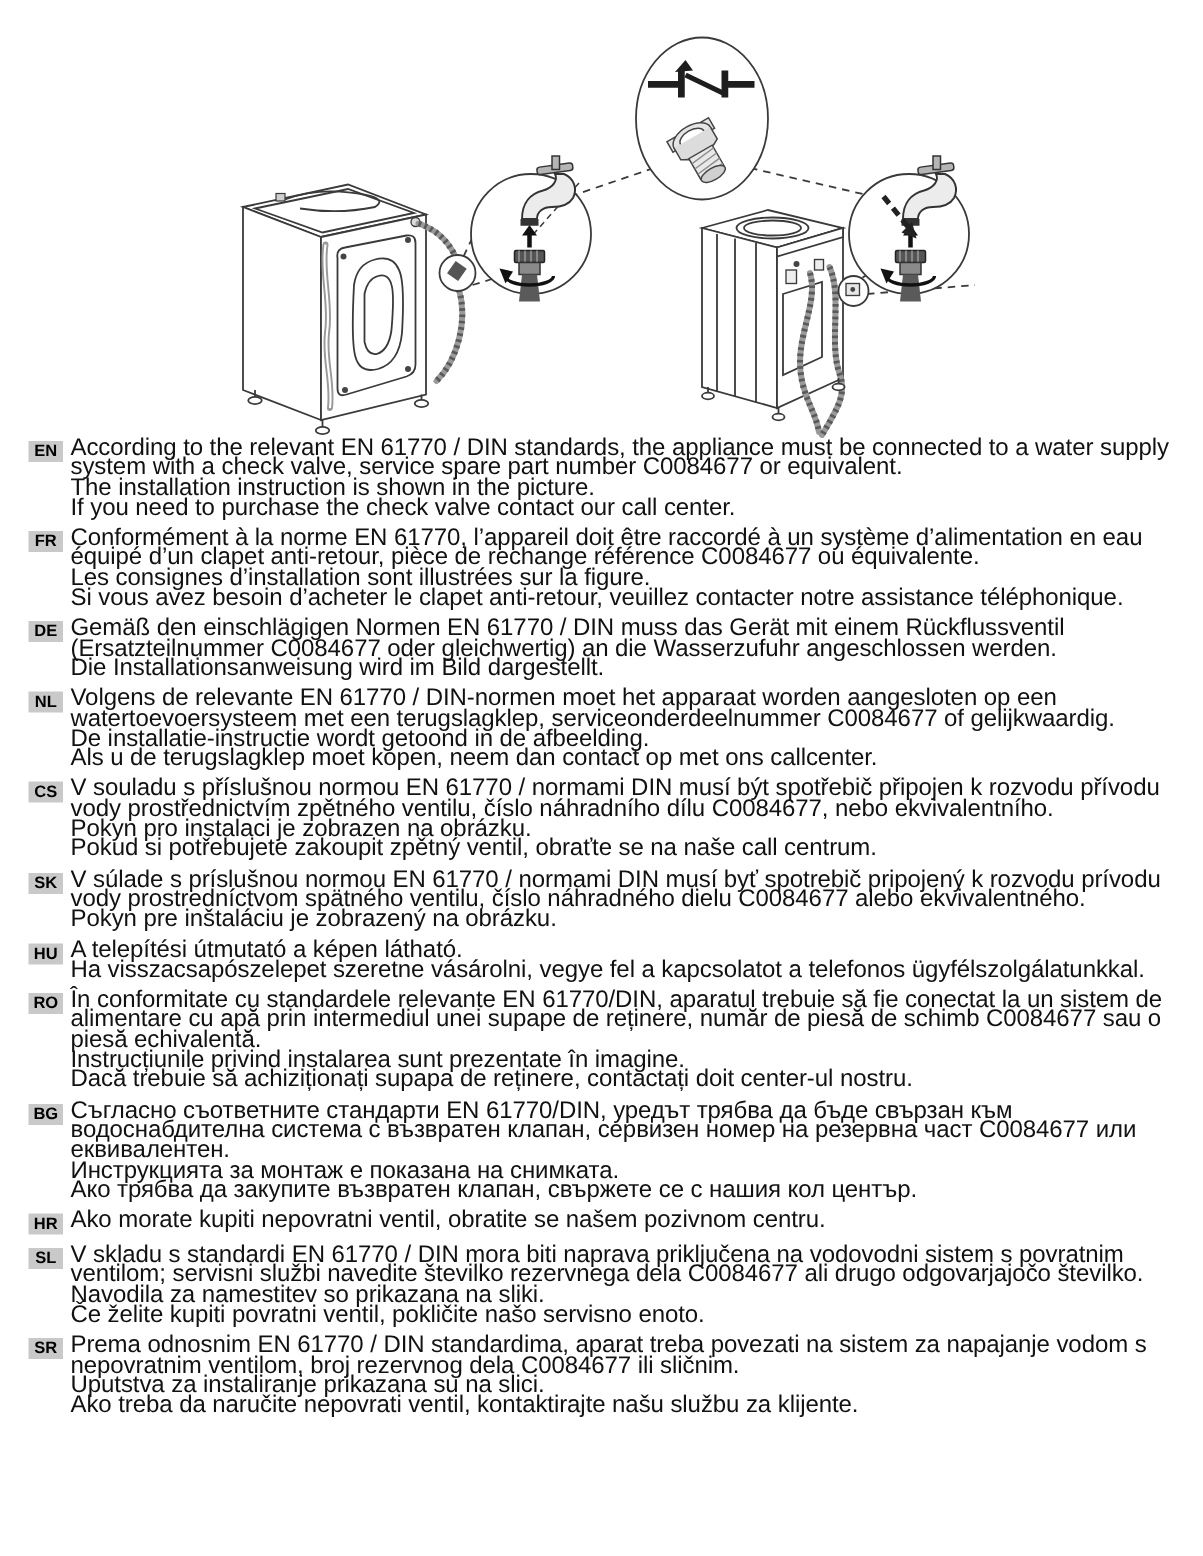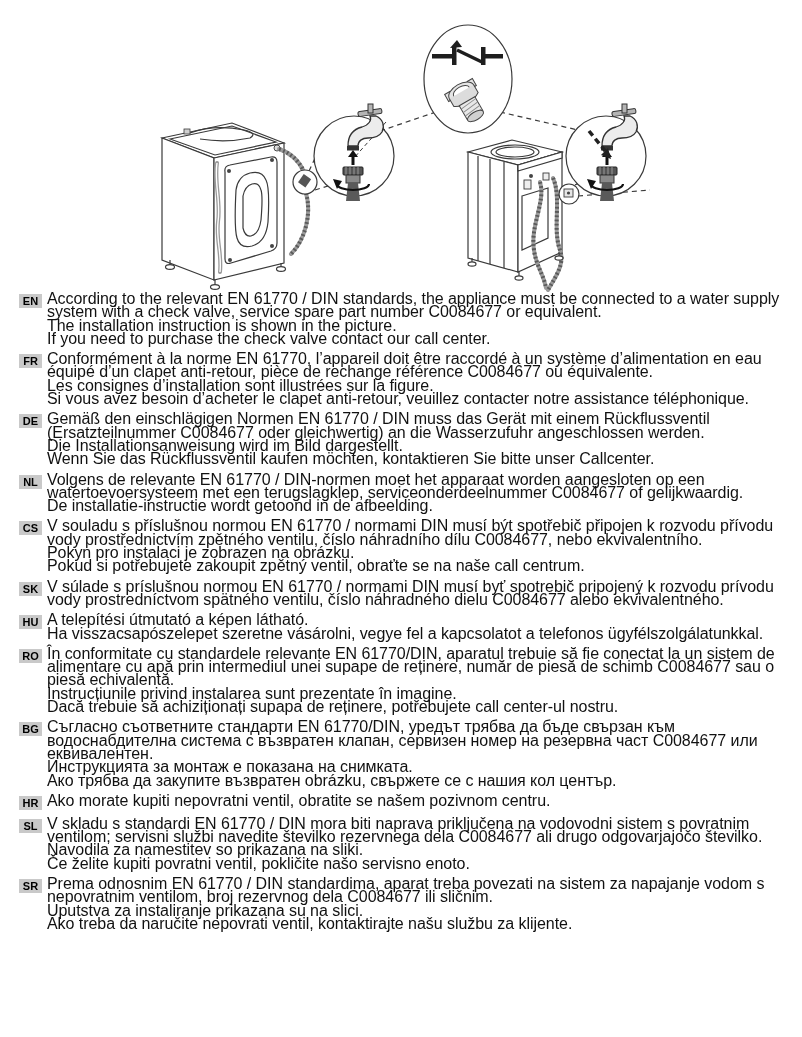--- a/index.html
+++ b/index.html
@@ -186,71 +186,72 @@
       <p>Les consignes d’installation sont illustrées sur la figure.</p>
       <p>Si vous avez besoin d’acheter le clapet anti-retour, veuillez contacter notre assistance téléphonique.</p>
     </div>
   </div>
 
   <div class="section">
     <div class="badge">DE</div>
     <div class="sec-text">
       <p>Gemäß den einschlägigen Normen EN 61770 / DIN muss das Gerät mit einem Rückflussventil (Ersatzteilnummer C0084677 oder gleichwertig) an die Wasserzufuhr angeschlossen werden.</p>
       <p>Die Installationsanweisung wird im Bild dargestellt.</p>
-      <p>Wenn Sie das Rückflussventil kaufen möchten, kontaktieren Sie bitte unser Callcenter.</p>
     </div>
   </div>
 
   <div class="section">
     <div class="badge">NL</div>
     <div class="sec-text">
       <p>Volgens de relevante EN 61770 / DIN-normen moet het apparaat worden aangesloten op een watertoevoersysteem met een terugslagklep, serviceonderdeelnummer C0084677 of gelijkwaardig.</p>
       <p>De installatie-instructie wordt getoond in de afbeelding.</p>
+      <p>Als u de terugslagklep moet kopen, neem dan contact op met ons callcenter.</p>
     </div>
   </div>
 
   <div class="section">
     <div class="badge">CS</div>
     <div class="sec-text">
       <p>V souladu s příslušnou normou EN 61770 / normami DIN musí být spotřebič připojen k rozvodu přívodu vody prostřednictvím zpětného ventilu, číslo náhradního dílu C0084677, nebo ekvivalentního.</p>
       <p>Pokyn pro instalaci je zobrazen na obrázku.</p>
       <p>Pokud si potřebujete zakoupit zpětný ventil, obraťte se na naše call centrum.</p>
     </div>
   </div>
 
   <div class="section">
     <div class="badge">SK</div>
     <div class="sec-text">
       <p>V súlade s príslušnou normou EN 61770 / normami DIN musí byť spotrebič pripojený k rozvodu prívodu vody prostredníctvom spätného ventilu, číslo náhradného dielu C0084677 alebo ekvivalentného.</p>
+      <p>Pokyn pre inštaláciu je zobrazený na obrázku.</p>
     </div>
   </div>
 
   <div class="section">
     <div class="badge">HU</div>
     <div class="sec-text">
       <p>A telepítési útmutató a képen látható.</p>
       <p>Ha visszacsapószelepet szeretne vásárolni, vegye fel a kapcsolatot a telefonos ügyfélszolgálatunkkal.</p>
     </div>
   </div>
 
   <div class="section">
     <div class="badge">RO</div>
     <div class="sec-text">
       <p>În conformitate cu standardele relevante EN 61770/DIN, aparatul trebuie să fie conectat la un sistem de alimentare cu apă prin intermediul unei supape de reținere, număr de piesă de schimb C0084677 sau o piesă echivalentă.</p>
       <p>Instrucțiunile privind instalarea sunt prezentate în imagine.</p>
-      <p>Dacă trebuie să achiziționați supapa de reținere, potřebujete call center-ul nostru.</p>
+      <p>Dacă trebuie să achiziționați supapa de reținere, contactați doit center-ul nostru.</p>
     </div>
   </div>
 
   <div class="section">
     <div class="badge">BG</div>
     <div class="sec-text">
       <p>Съгласно съответните стандарти EN 61770/DIN, уредът трябва да бъде свързан към водоснабдителна система с възвратен клапан, сервизен номер на резервна част C0084677 или еквивалентен.</p>
       <p>Инструкцията за монтаж е показана на снимката.</p>
-      <p>Ако трябва да закупите възвратен obrázku, свържете се с нашия кол център.</p>
+      <p>Ако трябва да закупите възвратен клапан, свържете се с нашия кол център.</p>
     </div>
   </div>
 
   <div class="section">
     <div class="badge">HR</div>
     <div class="sec-text">
       <p>Ako morate kupiti nepovratni ventil, obratite se našem pozivnom centru.</p>
     </div>
   </div>
 

